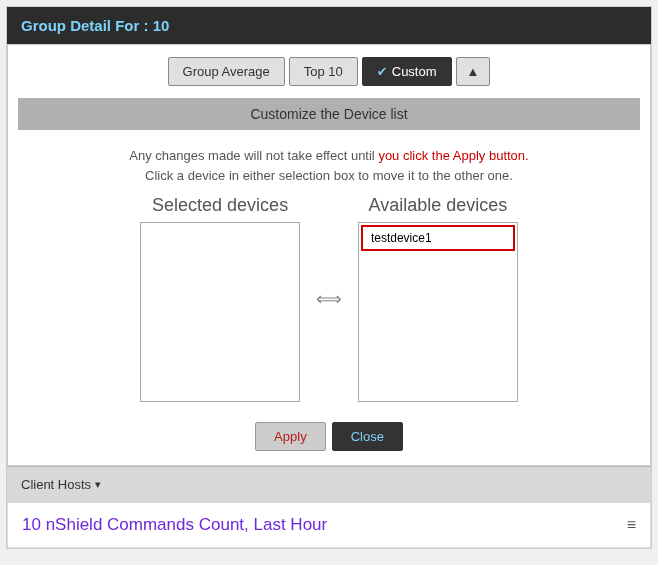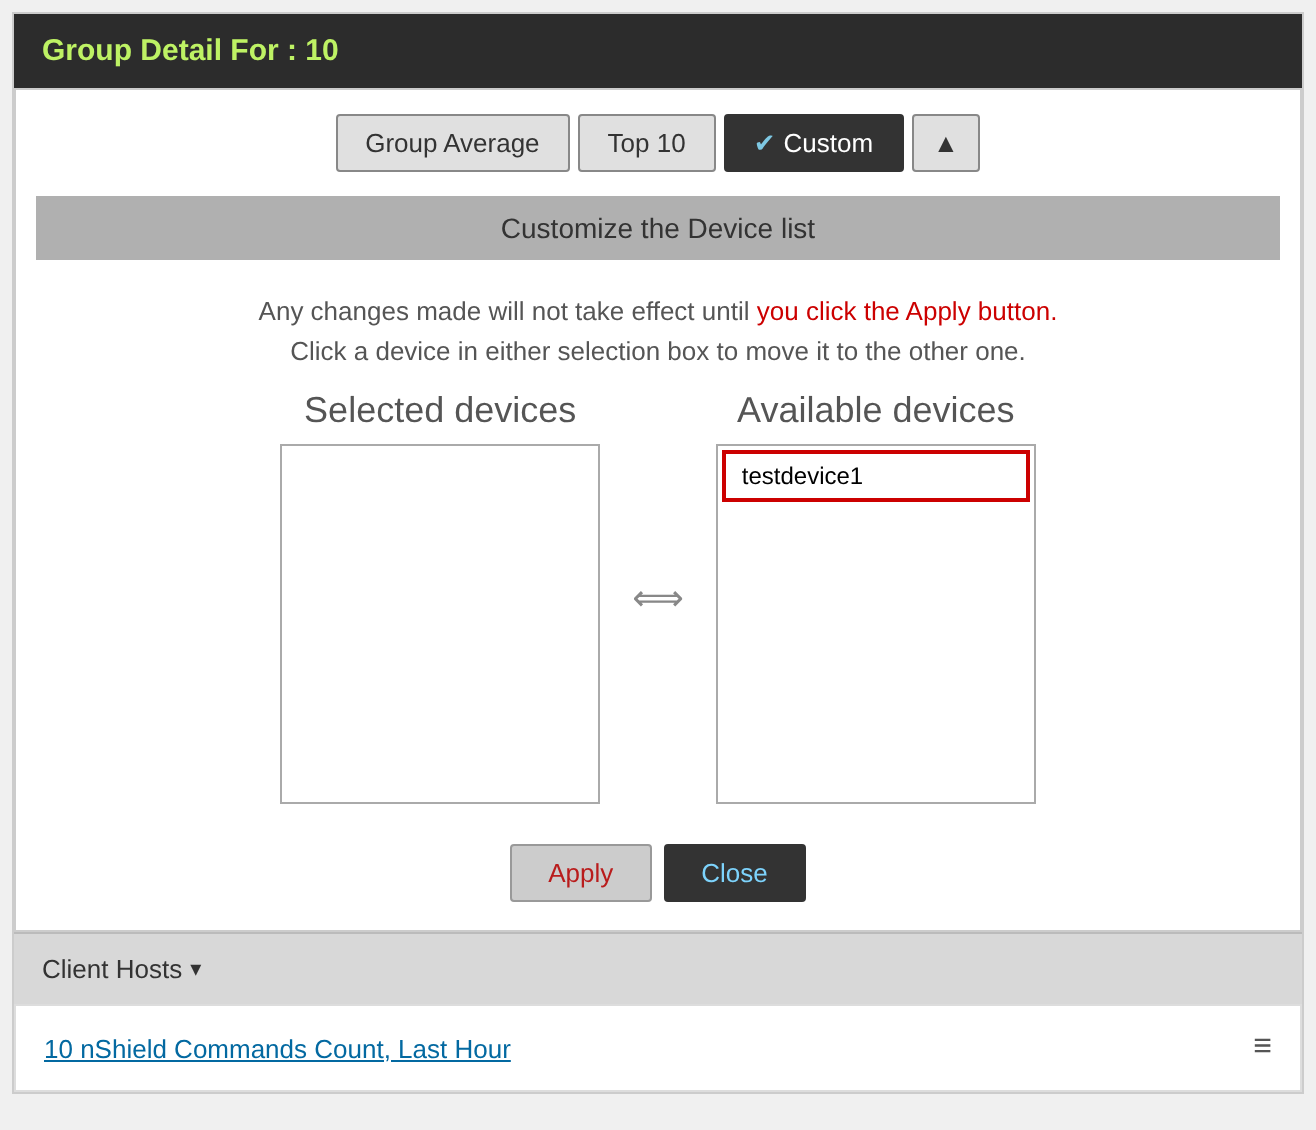--- a/index.html
+++ b/index.html
@@ -7,21 +7,21 @@
       font-family: Arial, sans-serif;
       font-size: 13px;
       background: #f0f0f0;
       width: 658px;
       min-height: 565px;
     }
 
     
     .header {
       background: #2c2c2c;
-      color: #bef264;
+      color: #7dd3fc;
       padding: 10px 14px;
       font-size: 15px;
       font-weight: bold;
     }
 
     
     .main-content {
       background: #ffffff;
       border: 1px solid #cccccc;
       margin: 0;
@@ -184,24 +184,23 @@
       background: #ffffff;
       border: 1px solid #ddd;
       margin: 0;
       padding: 12px 14px;
       display: flex;
       justify-content: space-between;
       align-items: center;
     }
 
     .chart-title {
-      color: #0369a1;
-      font-size: 13px;
+      color: #6d28d9;
+      font-size: 17px;
       font-weight: normal;
-      text-decoration: underline;
     }
 
     .chart-menu-icon {
       color: #555;
       font-size: 16px;
       cursor: pointer;
     }
 
     .outer-border {
       border: 1px solid #cccccc;

